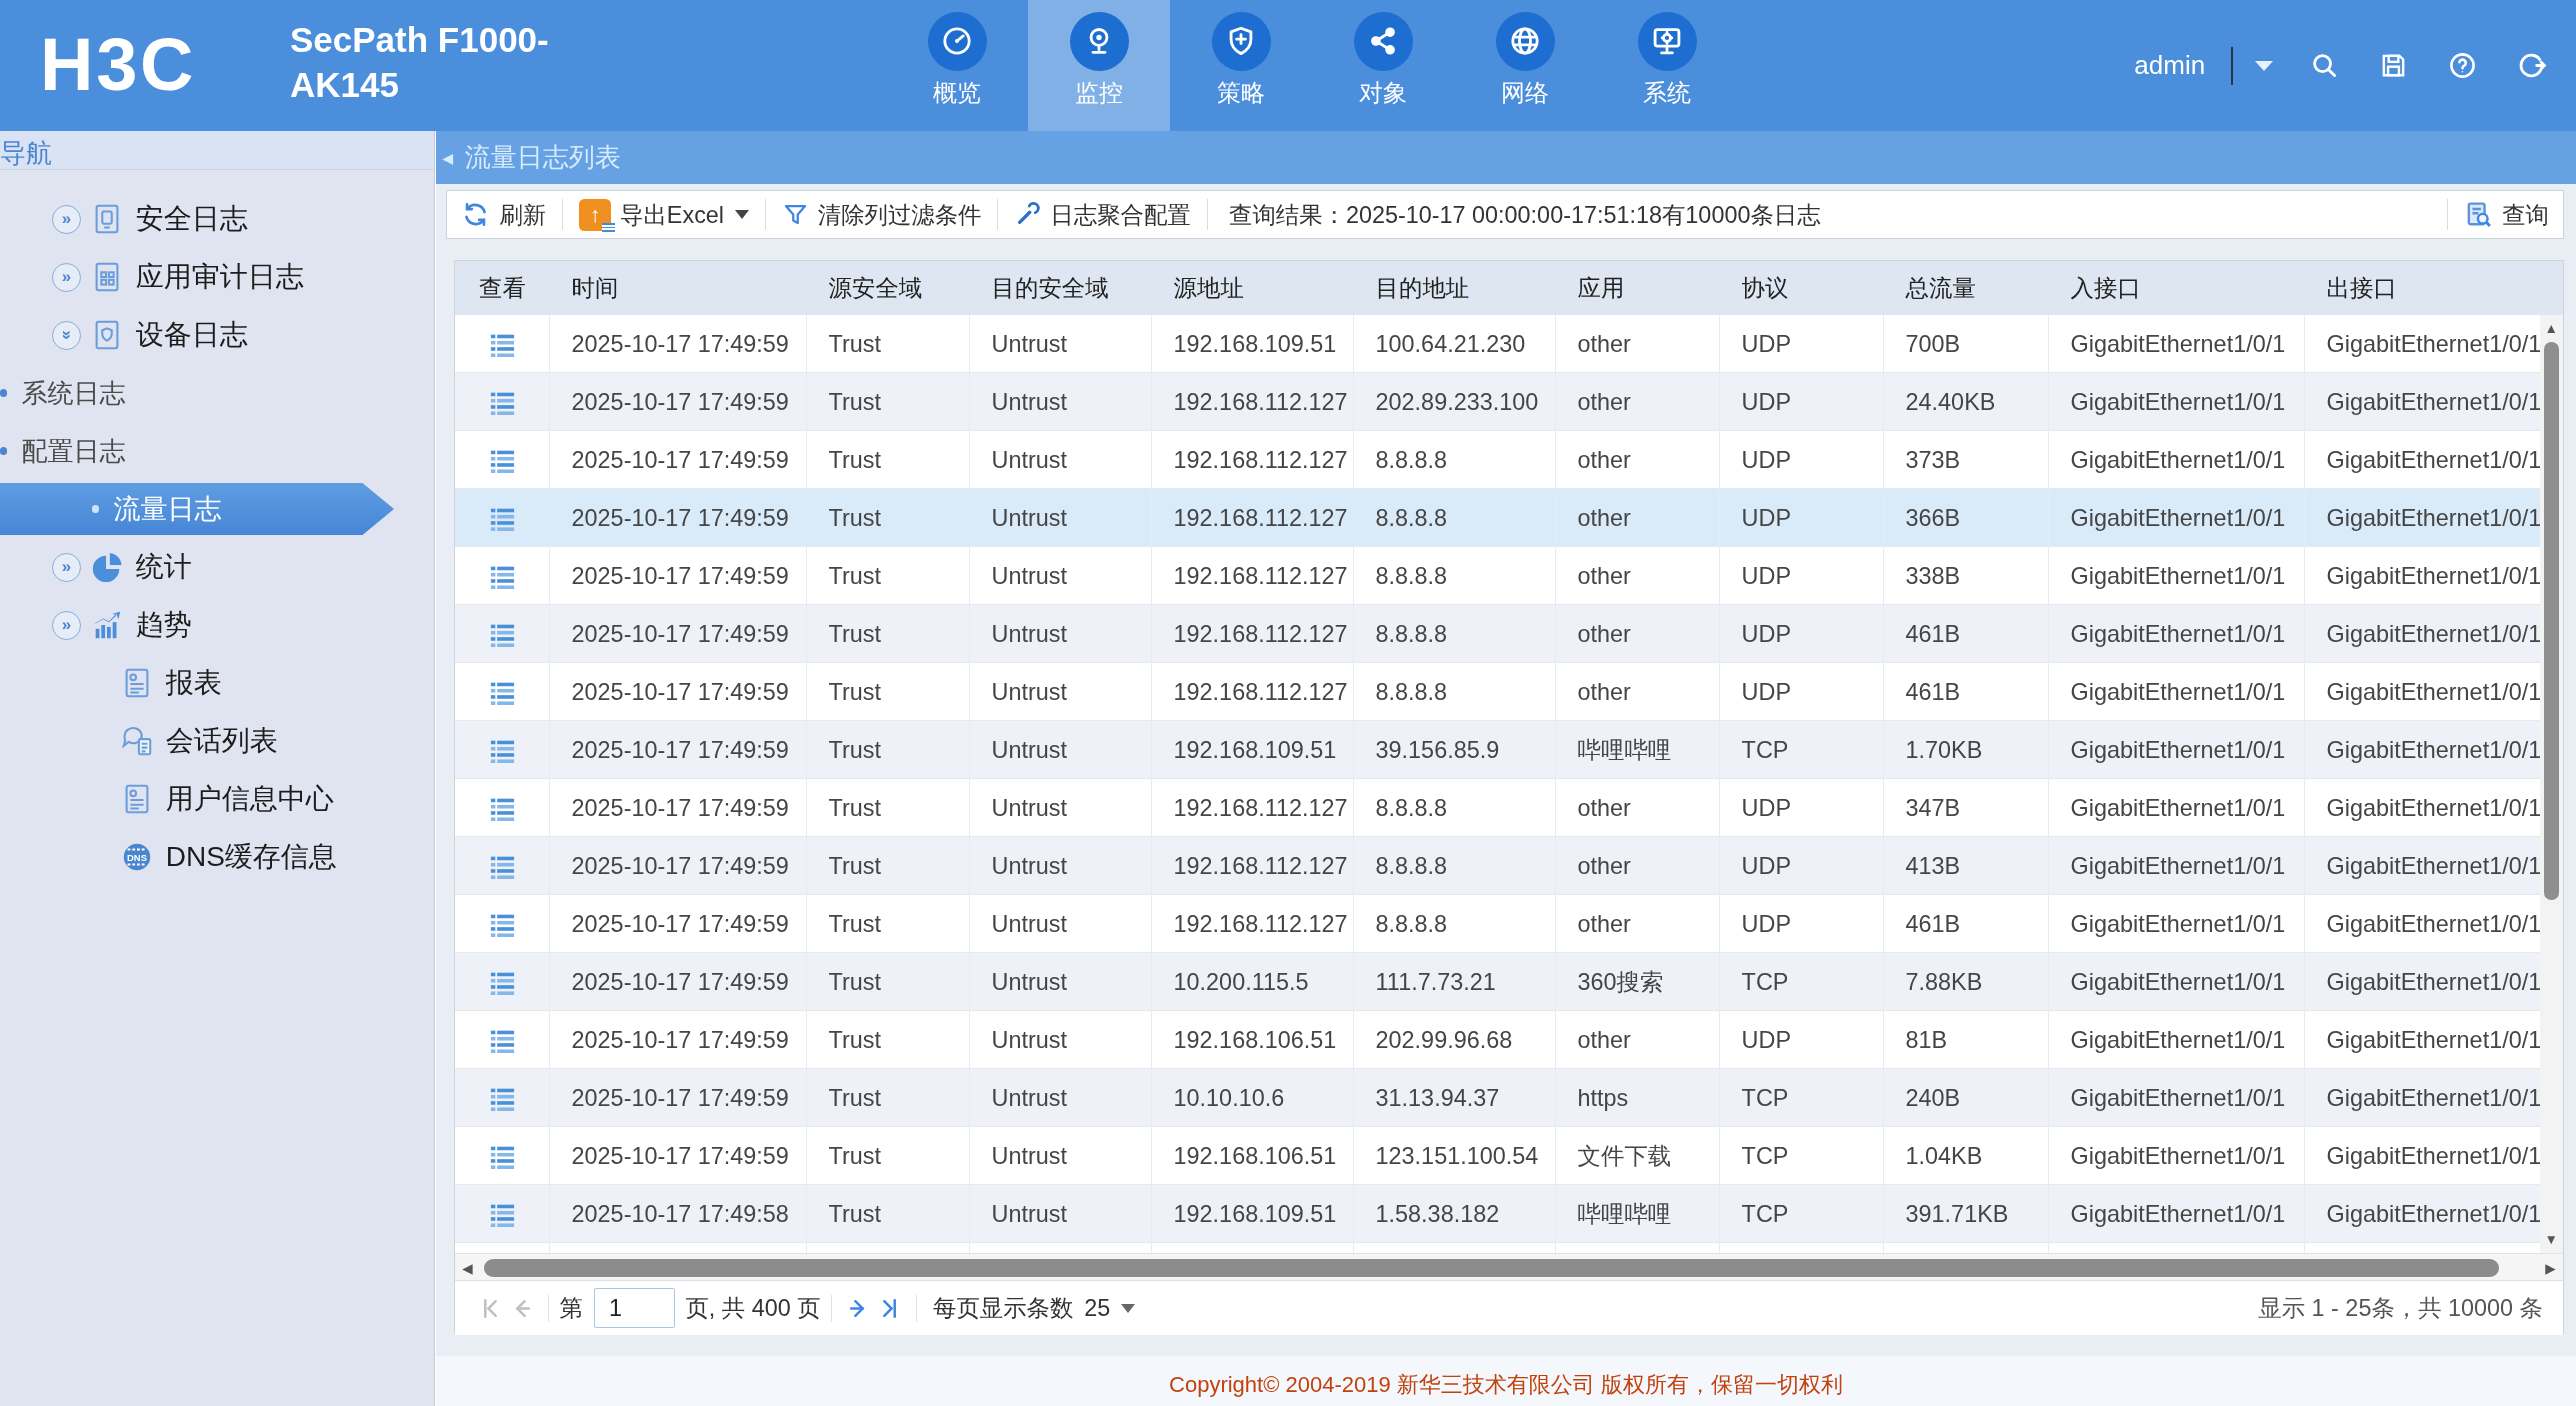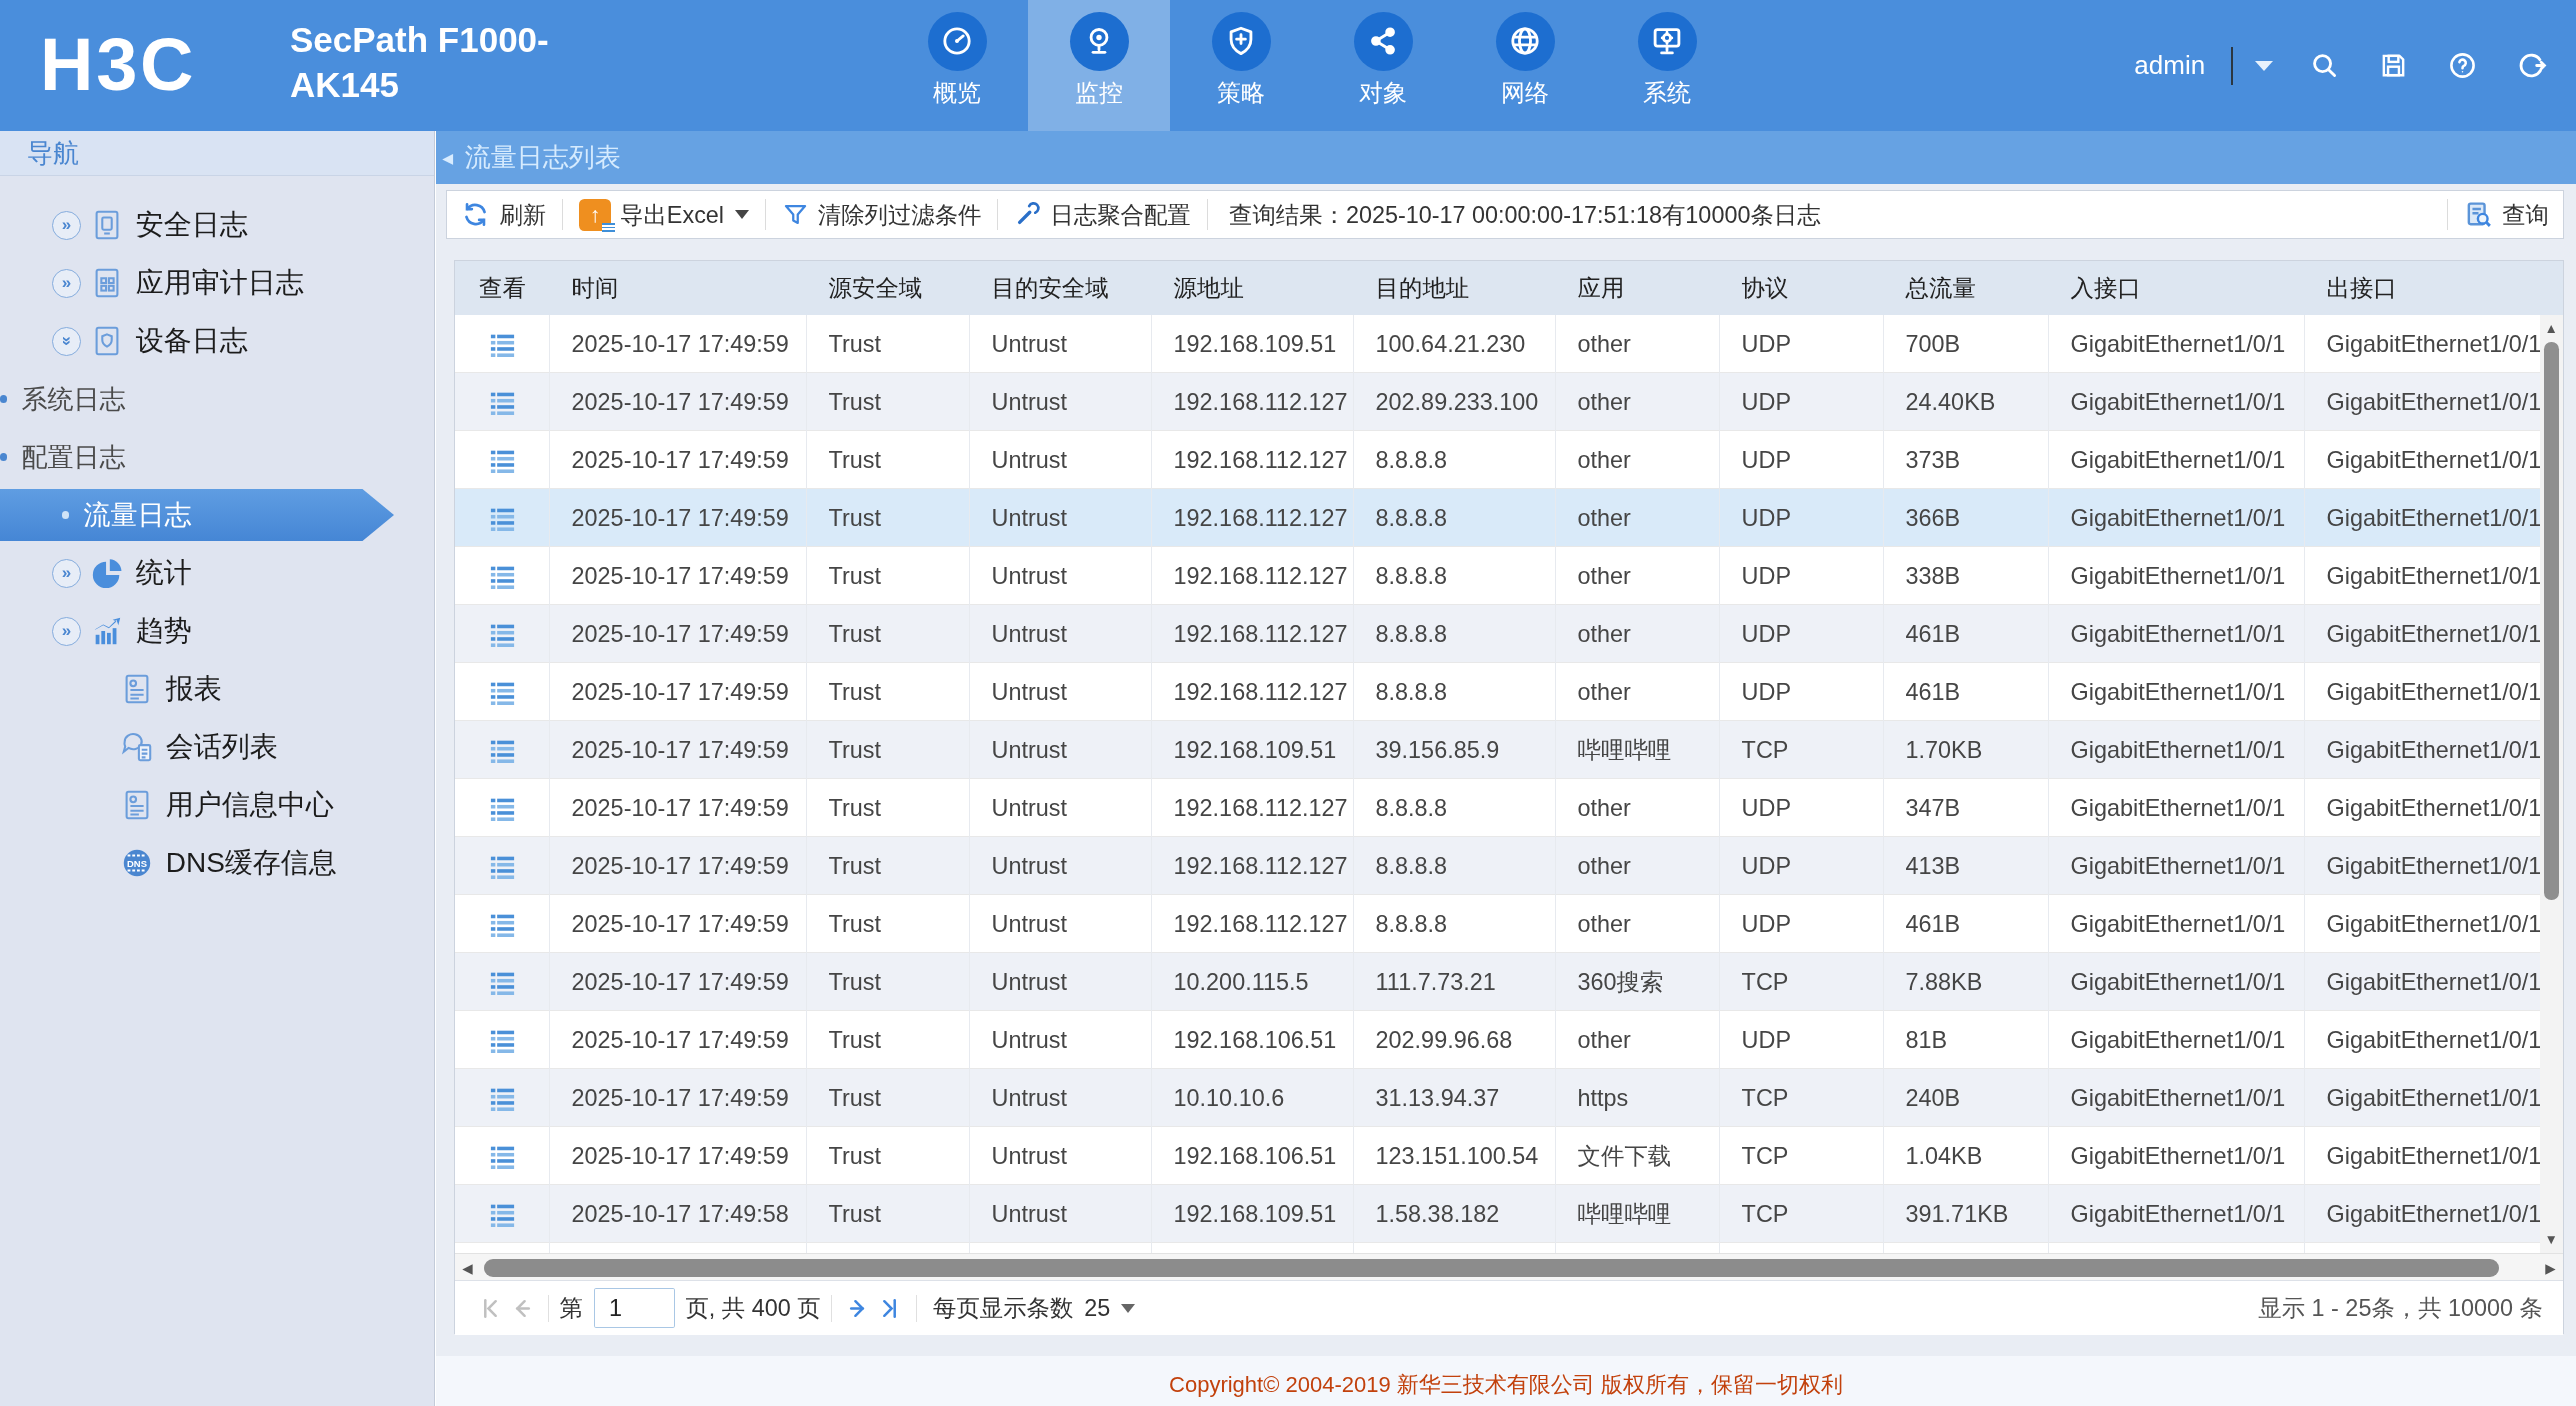--- a/index.html
+++ b/index.html
@@ -16,32 +16,32 @@
   .nav-circle { margin-top:11.7px; width:59px; height:59px; border-radius:50%; background:#1d6ed0; display:flex; align-items:center; justify-content:center; }
   .nav-label { margin-top:6.3px; color:#fff; font-size:24px; }
   .user-area { position:absolute; right:27px; top:0; height:131px; display:flex; align-items:center; gap:33px; }
   .user-name { color:#fff; font-size:26px; }
   .user-caret-line { width:1.8px; height:38px; background:#2b3742; margin-left:-7.2px; }
   .caret-down { width:0; height:0; border-left:9px solid transparent; border-right:9px solid transparent; border-top:10.8px solid #e8f2fd; margin-left:-10.8px; }
   .hicon { width:36px; height:36px; display:flex; align-items:center; justify-content:center; }
 
   
   .sidebar { position:absolute; top:131px; left:0; width:435px; height:1275px; background:#dfe4f0; border-right:0.9px solid #c3cbd9; }
-  .nav-title { height:45px; line-height:45px; padding-left:27px; background:#d9e3f3; border-bottom:0.9px solid #c9d4e6; color:#4a86d0; font-size:26px; }
+  .nav-title { height:39px; line-height:45px; background:#d9e3f3; border-bottom:0.9px solid #c9d4e6; color:#4a86d0; font-size:26px; }
   .side-list { padding-top:20px; list-style:none; }
   .side-item { height:58px; display:flex; align-items:center; padding-left:52px; cursor:pointer; }
   .side-item .lbl { font-size:28px; color:#1c1c1c; margin-left:11.7px; }
   .side-item.noexp { padding-left:120px; }
   .exp-circle { width:29px; height:29px; border-radius:50%; border:1.8px solid #85acdd; color:#4a86d0; display:flex; align-items:center; justify-content:center; font-size:17px; font-weight:bold; margin-right:9px; background:#e7edf7; }
   .exp-circle.open span { display:inline-block; transform:rotate(90deg); }
   .sub-item { height:58px; display:flex; align-items:center; cursor:pointer; }
   .sub-dot { width:7.2px; height:7.2px; border-radius:50%; background:#4a86d0; margin-right:14.4px; }
   .sub-item .lbl { font-size:26px; color:#4a4a4a; }
   .sub-item.selected-wrap { padding-left:0; }
-  .sel-arrow { height:52px; width:394px; display:flex; align-items:center; padding-left:62px; background:linear-gradient(#5f9de2,#4586d5); clip-path:polygon(0 0,92% 0,100% 50%,92% 100%,0 100%); }
+  .sel-arrow { height:52px; width:394px; display:flex; align-items:center; padding-left:92px; background:linear-gradient(#5f9de2,#4586d5); clip-path:polygon(0 0,92% 0,100% 50%,92% 100%,0 100%); }
   .sel-arrow .sub-dot { background:#cfe3f7; }
   .sel-arrow .lbl { color:#fff; font-size:27px; }
   .s-ic { flex:0 0 auto;text-align:center; }
 
   
   .content { position:absolute; top:131px; left:436px; width:2140px; height:1275px; background:#e9edf4; }
   .breadcrumb-bar { height:53px; background:#66a2e3; display:flex; align-items:center; }
   .collapse-tab { width:23.4px; height:36px; display:flex; align-items:center; justify-content:center; color:#d8ecff; font-size:21.6px; cursor:pointer; }
   .bc-title { color:#d6ebfe; font-size:26px; margin-left:5.4px; }
 

